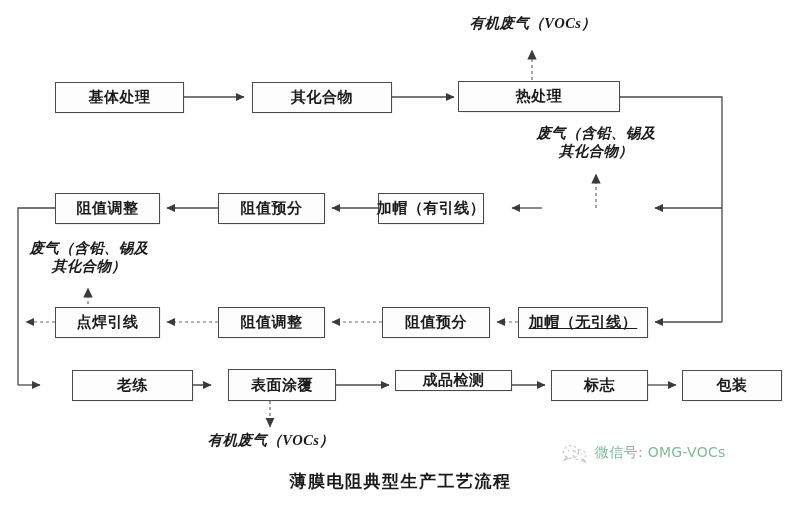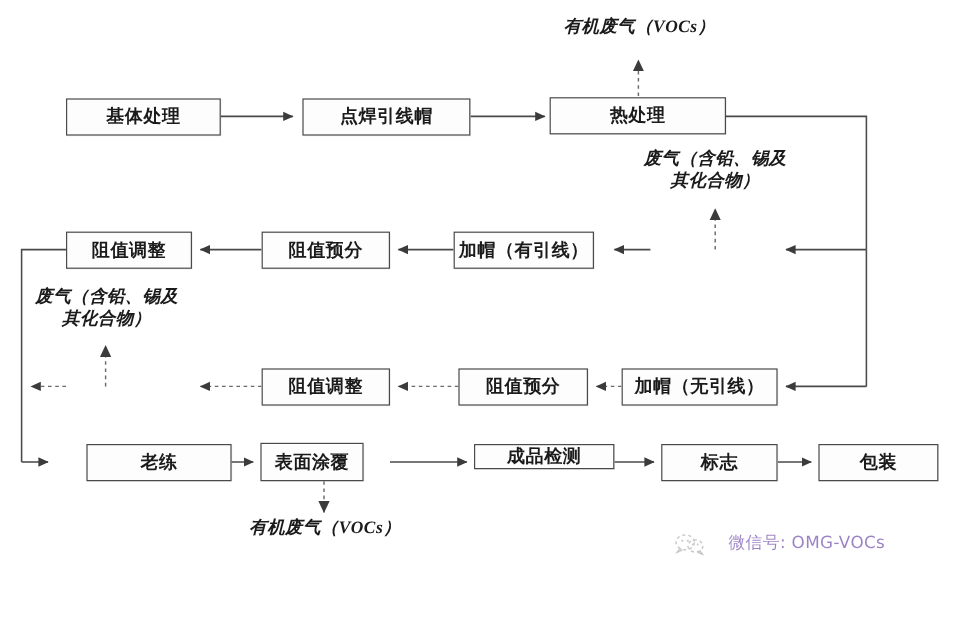--- a/index.html
+++ b/index.html
@@ -65,24 +65,23 @@
     left: 562px;
     top: 443px;
     display: flex;
     align-items: center;
     gap: 7px;
     opacity: 0.55;
   }
   #watermark .wm-text {
     font-family: "DejaVu Sans", sans-serif;
     font-size: 14px;
-    color: #4c1d95;
+    color: #15803d;
     letter-spacing: 0.3px;
     white-space: nowrap;
-    margin-left: 12px;
   }
   .wm-logo { display:block; }
 </style>
 </head>
 <body>
 
 <div id="canvas">
 
   <svg id="svg-layer" viewBox="0 0 801 514" xmlns="http://www.w3.org/2000/svg">
     <defs>
@@ -129,50 +128,53 @@
       <line x1="596" y1="208" x2="596" y2="174" marker-end="url(#ah-d)"></line>
       <line x1="88" y1="322" x2="88" y2="288" marker-end="url(#ah-d)"></line>
       <line x1="270" y1="401" x2="270" y2="427" marker-end="url(#ah-d)"></line>
     </g>
   </svg>
 
   <div class="node" style="left:55px; top:82px; width:129px; height:31px;">
     <span>基体处理</span>
   </div>
   <div class="node" style="left:252px; top:82px; width:140px; height:31px;">
-    <span>点焊引线帽</span>
-  </div>
-  <div class="node" style="left:458px; top:81px; width:147px; height:31px;">
+    <span>其化合物</span>
+  </div>
+  <div class="node" style="left:458px; top:81px; width:162px; height:31px;">
     <span>热处理</span>
   </div>
 
   <div class="node" style="left:55px; top:193px; width:105px; height:31px;">
     <span>阻值调整</span>
   </div>
   <div class="node" style="left:218px; top:193px; width:107px; height:31px;">
     <span>阻值预分</span>
   </div>
-  <div class="node" style="left:378px; top:193px; width:117px; height:31px;">
+  <div class="node" style="left:378px; top:193px; width:106px; height:31px;">
     <span>加帽（有引线）</span>
   </div>
 
+  <div class="node" style="left:55px; top:307px; width:105px; height:31px;">
+    <span>点焊引线</span>
+  </div>
   <div class="node" style="left:218px; top:307px; width:107px; height:31px;">
     <span>阻值调整</span>
   </div>
   <div class="node" style="left:382px; top:307px; width:108px; height:31px;">
     <span>阻值预分</span>
   </div>
-  <div class="node" style="left:518px; top:307px; width:130px; height:31px;">
+  <div class="node" style="left:518px; top:307px; width:130px; height:31px;text-decoration:underline;">
     <span>加帽（无引线）</span>
   </div>
 
   <div class="node" style="left:46px; top:370px; width:121px; height:31px;margin-left:26px;">
     <span>老练</span>
   </div>
-  <div class="node" style="left:217px; top:369px; width:86px; height:32px;">
+  <div class="node" style="left:228px; top:369px; width:108px; height:32px;">
     <span>表面涂覆</span>
   </div>
   <div class="node" style="left:395px; top:370px; width:117px; height:21px;">
     <span>成品检测</span>
   </div>
   <div class="node" style="left:682px; top:370px; width:100px; height:31px;">
     <span>包装</span>
   </div>
   <div class="node" style="left:551px; top:370px; width:97px; height:31px;">
     <span>标志</span>
@@ -181,20 +183,21 @@
   <div class="emis" style="left:440px; top:14px; width:186px;">有机废气（VOCs）</div>
 
   <div class="emis" style="left:500px; top:124px; width:192px;">废气（含铅、锡及
 其化合物）</div>
 
   <div class="emis" style="left:0px; top:239px; width:178px;">废气（含铅、锡及
 其化合物）</div>
 
   <div class="emis" style="left:178px; top:431px; width:186px;">有机废气（VOCs）</div>
 
+  <div id="caption">薄膜电阻典型生产工艺流程</div>
 
   <div id="watermark">
     <svg class="wm-logo" width="26" height="20" viewBox="0 0 26 20" xmlns="http://www.w3.org/2000/svg">
       <ellipse cx="9" cy="9" rx="7.6" ry="6.2" fill="none" stroke="#9a9a9a" stroke-width="1.2" stroke-dasharray="2.5,2.5"></ellipse>
       <path d="M4.5,14 L2.2,17.4 L6.1,15.6 Z" fill="none" stroke="#9a9a9a" stroke-width="1.1"></path>
       <ellipse cx="17.5" cy="12" rx="6.2" ry="5.1" fill="none" stroke="#9a9a9a" stroke-width="1.2" stroke-dasharray="2.5,2.5"></ellipse>
       <path d="M21.5,16.2 L23.6,19 L20.2,17.6 Z" fill="none" stroke="#9a9a9a" stroke-width="1.1"></path>
       <circle cx="6.5" cy="7.6" r="0.9" fill="#9a9a9a"></circle>
       <circle cx="11.2" cy="7.6" r="0.9" fill="#9a9a9a"></circle>
       <circle cx="15.4" cy="10.8" r="0.8" fill="#9a9a9a"></circle>

